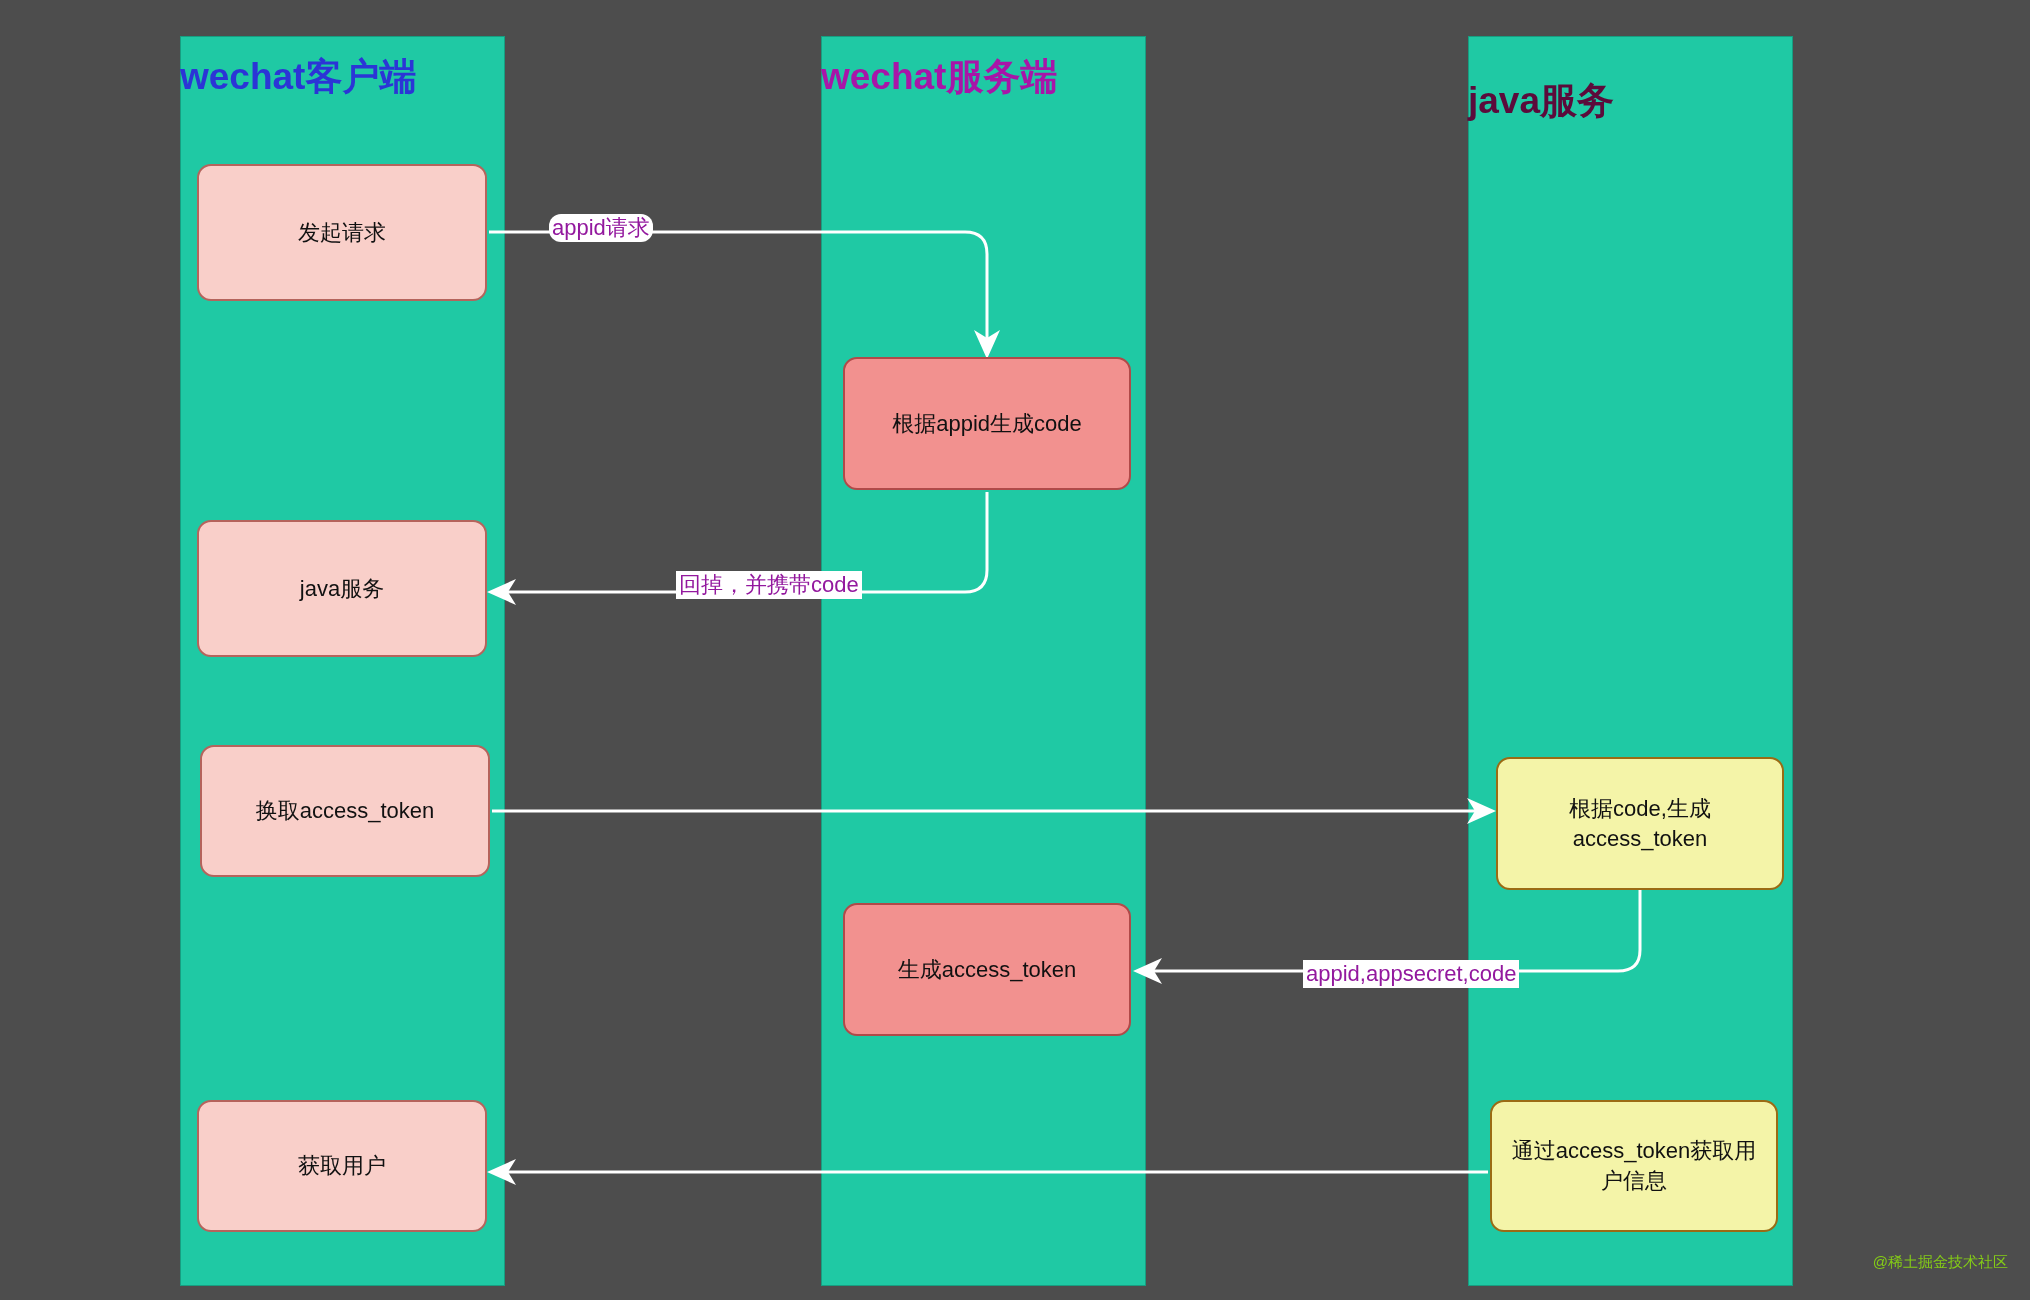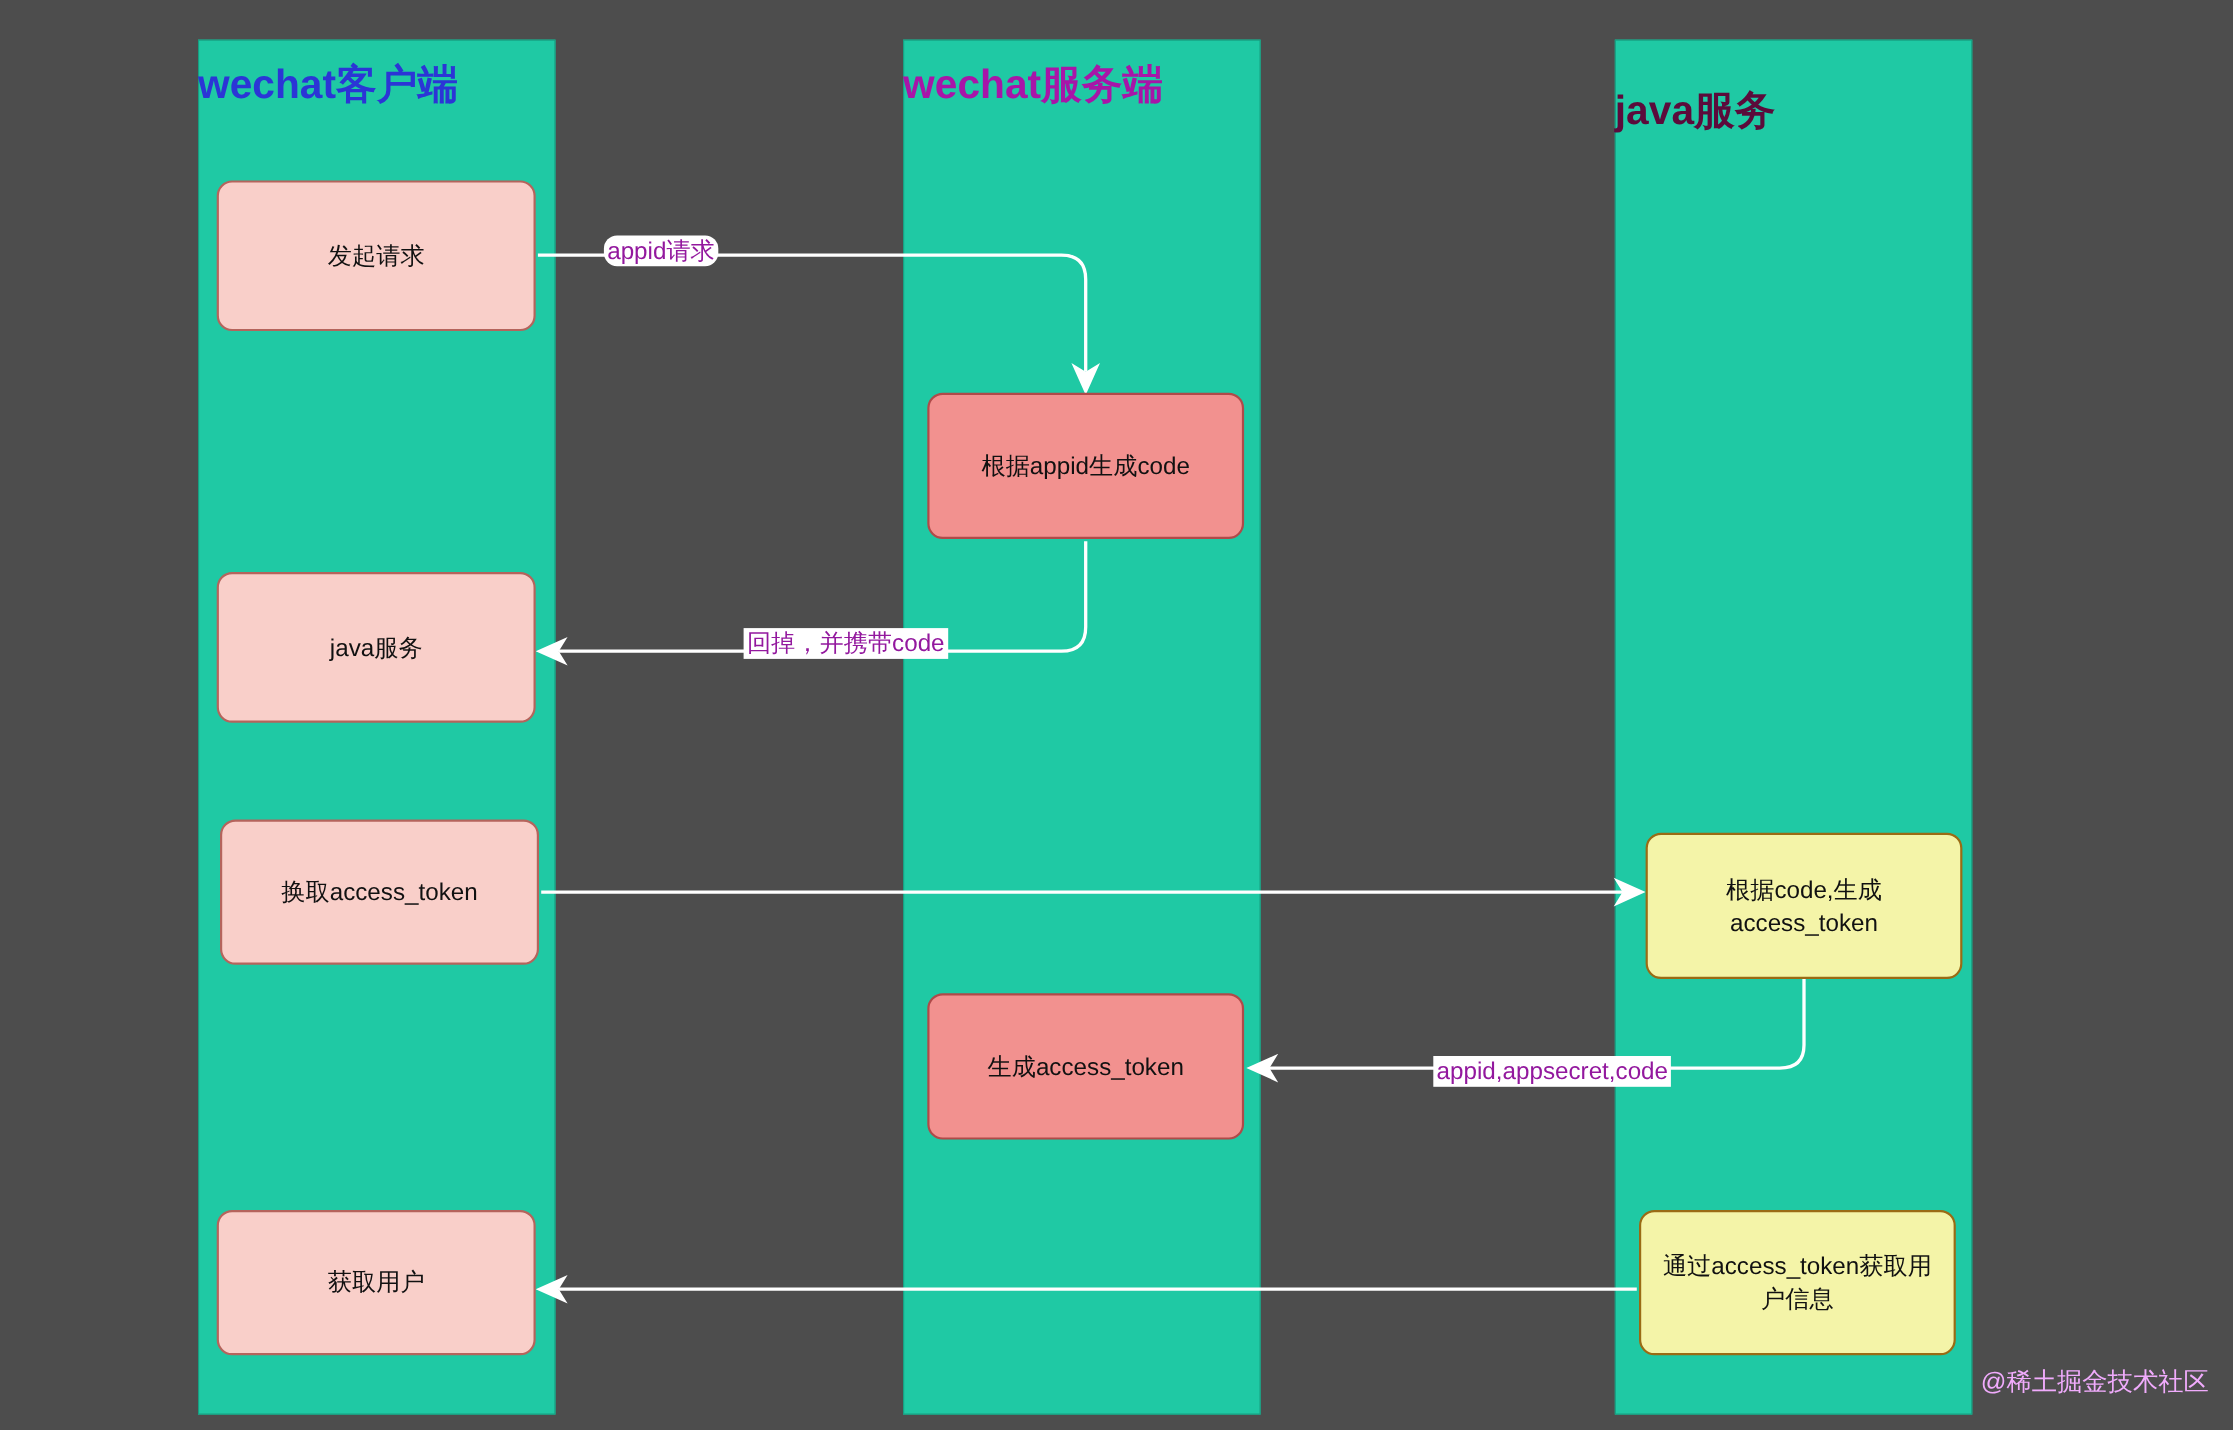--- a/index.html
+++ b/index.html
@@ -109,22 +109,22 @@
   }
   #lbl-appid     { left: 549px;  top: 214px; border-radius: 12px; }
   #lbl-callback  { left: 676px;  top: 571px; }
   #lbl-secret    { left: 1303px; top: 960px; }
 
   
   #watermark {
     position: absolute;
     right: 22px;
     bottom: 28px;
-    color: #f0abfc;
-    font-size: 23px;
+    color: #84cc16;
+    font-size: 15px;
     z-index: 9;
     white-space: nowrap;
   }
 </style>
 </head>
 <body>
 
 <div id="stage">
 
   <div class="lane" id="lane-1"></div>

